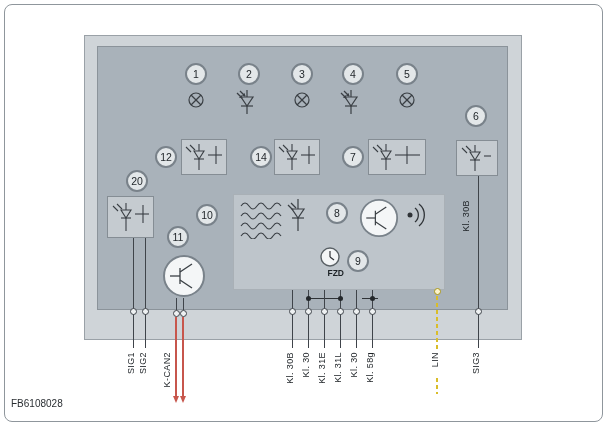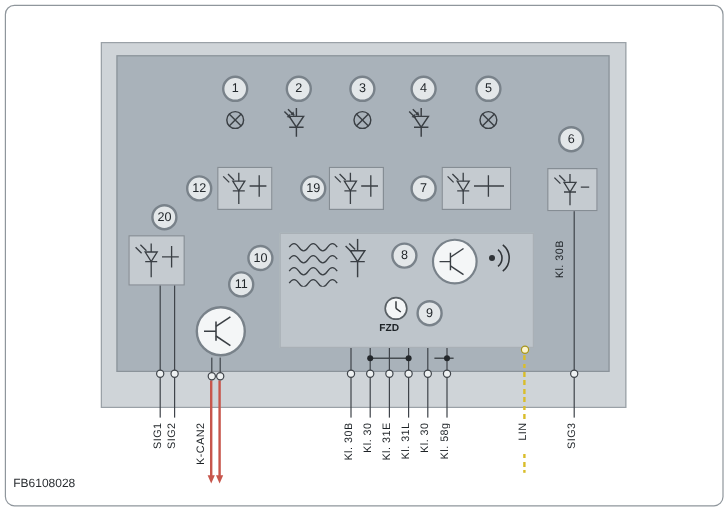--- a/index.html
+++ b/index.html
@@ -16,21 +16,21 @@
   .vline { position:absolute; width:1px; background:#3f444a; z-index:5; }
   .hline { position:absolute; height:1px; background:#2f3337; z-index:5; }
   .dot { position:absolute; width:5px; height:5px; border-radius:50%; background:#23272b; z-index:6; }
   .term { position:absolute; width:7px; height:7px; border-radius:50%; background:#eef1f2; border:1px solid #3f444a; z-index:6; }
   .term-lin { background:#fbf3cd; border:1px solid #a8961b; }
   .vlabel { position:absolute; writing-mode:vertical-rl; transform:rotate(180deg); font-size:9px; letter-spacing:0.4px; color:#1d2226; z-index:7; white-space:nowrap; }
   .wire-red { position:absolute; width:2px; background:#c7564c; z-index:5; }
   .arrow-red { position:absolute; width:0; height:0; border-left:3px solid transparent; border-right:3px solid transparent; border-top:7px solid #c7564c; z-index:6; }
   .lin-wire { position:absolute; width:2px; background:repeating-linear-gradient(to bottom,#d9bd2a 0 4px, transparent 4px 7px); z-index:5; }
   .figure-id { position:absolute; left:11px; top:398px; font-size:10px; color:#2a2e32; z-index:7; }
-  .fzd { position:absolute; font-size:8.5px; font-weight:bold; color:#1d2226; text-align:left; z-index:6; }
+  .fzd { position:absolute; font-size:8.5px; font-weight:bold; color:#1d2226; text-align:right; z-index:6; }
   svg { display:block; }
 </style>
 </head>
 <body>
 
 <div id="stage">
   <div class="frame"></div>
 
   <div class="outer-box"></div>
   <div class="inner-box"></div>
@@ -251,34 +251,34 @@
     </div>
   <div class="callout" style="left:342px; top:146px;">
       <span>7</span>
     </div>
   <div class="callout" style="left:326px; top:202px;">
       <span>8</span>
     </div>
   <div class="callout" style="left:347px; top:250px;">
       <span>9</span>
     </div>
-  <div class="callout" style="left:206px; top:204px;">
+  <div class="callout" style="left:196px; top:204px;">
       <span>10</span>
     </div>
-  <div class="callout" style="left:190px; top:226px;">
+  <div class="callout" style="left:167px; top:226px;">
       <span>11</span>
     </div>
   <div class="callout" style="left:126px; top:170px;">
       <span>20</span>
     </div>
   <div class="callout" style="left:155px; top:146px;">
       <span>12</span>
     </div>
   <div class="callout" style="left:250px; top:146px;">
-      <span>19</span>
+      <span>14</span>
     </div>
 
   <div class="hline" style="left:308px; top:298px; width:33px;"></div>
   <div class="dot" style="left:306px; top:296px;"></div>
   <div class="dot" style="left:338px; top:296px;"></div>
   <div class="hline" style="left:362px; top:298px; width:16px;"></div>
   <div class="dot" style="left:370px; top:296px;"></div>
 
   <div class="vline" style="left:133px; top:238px; height:110px;"></div>
   <div class="vline" style="left:145px; top:238px; height:110px;"></div>

